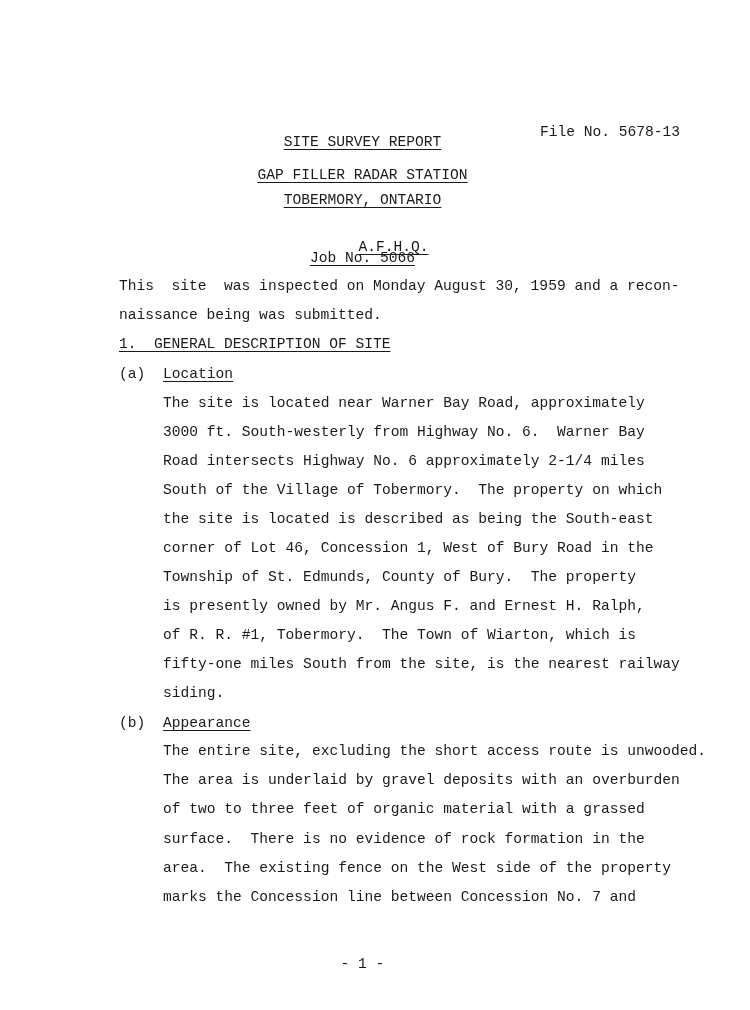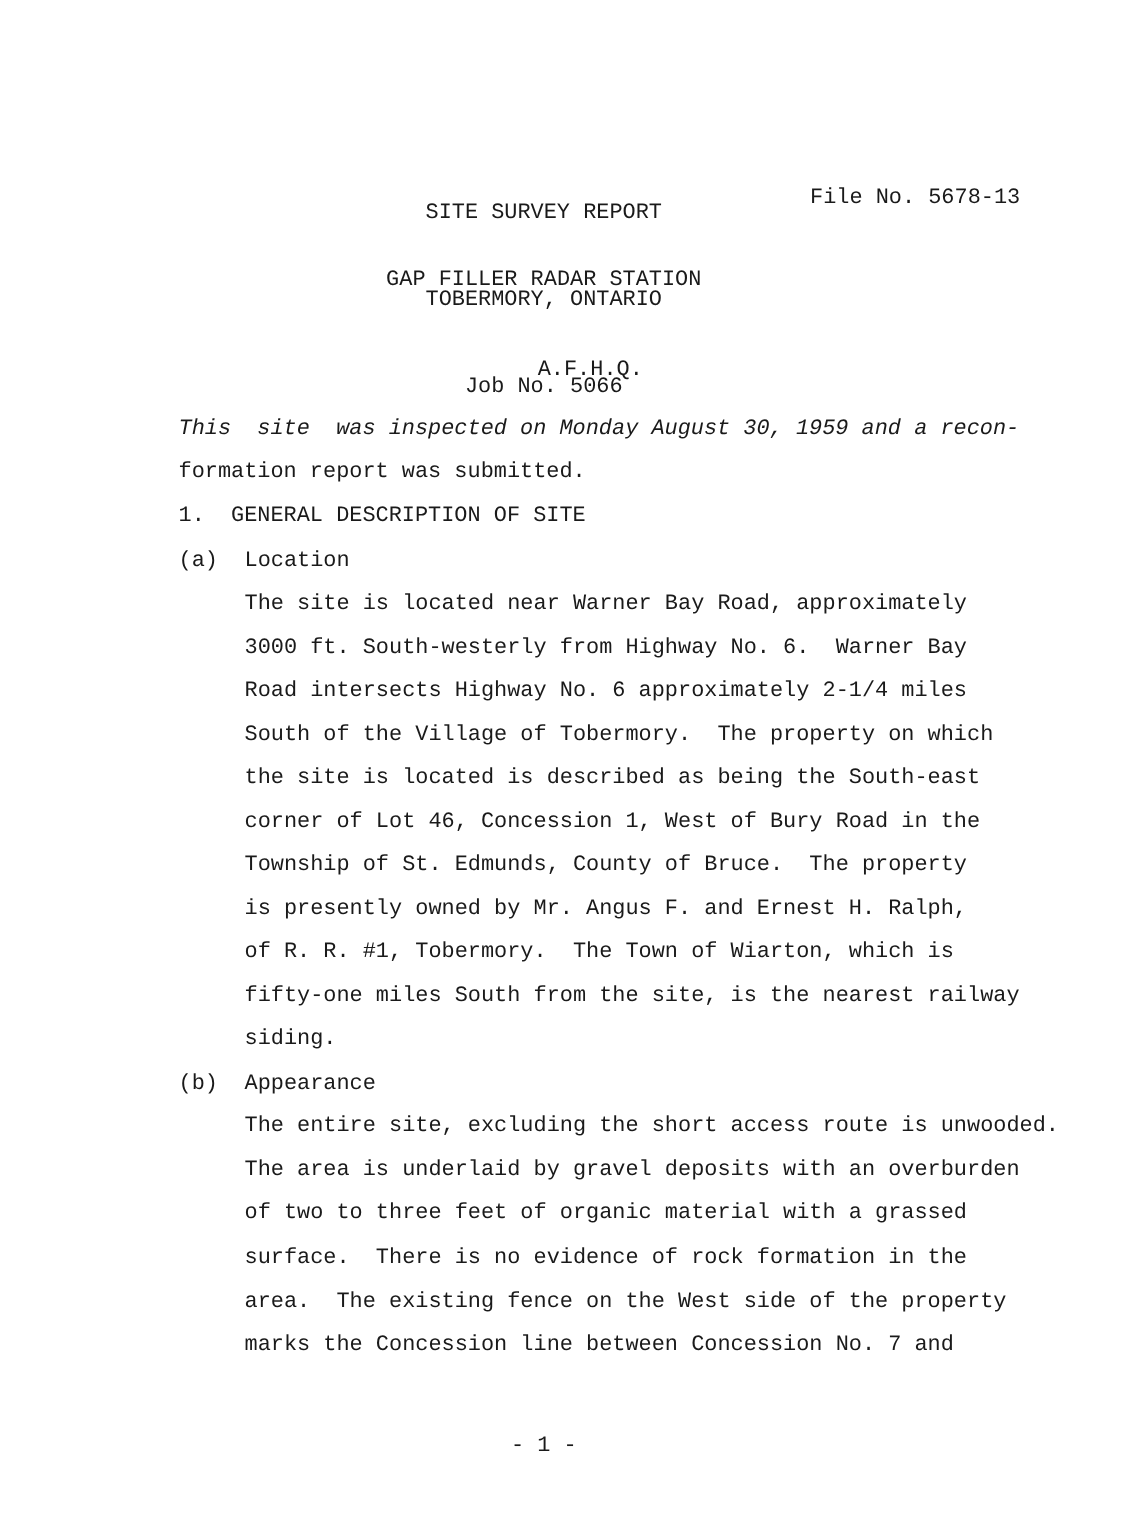--- a/index.html
+++ b/index.html
@@ -3,55 +3,55 @@
 <meta charset="utf-8">
 <style>
   html, body { margin: 0; padding: 0; background: #ffffff; }
   body {
     width: 750px; height: 1010px; position: relative; overflow: hidden;
     font-family: "Liberation Mono", "DejaVu Sans Mono", monospace;
     color: #1a1a1a;
     font-size: 14.6px;
   }
   .line { position: absolute; white-space: pre; line-height: 18px; }
-  .u { text-underline-offset: 3px; text-decoration-thickness: 1px; }
+  .u { text-decoration: underline; text-underline-offset: 3px; text-decoration-thickness: 1px; }
   .center { left: 0; width: 725px; text-align: center; }
 </style>
 </head>
 <body>
 
 <div>
 
   <div class="line" style="left:540px; top:88px;margin-top:35px;">File No. 5678-13</div>
 
   <div>
     <div class="line center" style="top:133px;"><span class="u">SITE SURVEY REPORT</span></div>
-    <div class="line center" style="top:178px;text-align:center;"><span class="u">GAP FILLER RADAR STATION</span></div>
+    <div class="line center" style="top:166px;text-align:center;"><span class="u">GAP FILLER RADAR STATION</span></div>
     <div class="line center" style="top:191px;"><span class="u">TOBERMORY, ONTARIO</span></div>
     <div class="line center" style="top:238px;padding-left:31px;"><span class="u">A.F.H.Q.</span></div>
     <div class="line center" style="top:249px;"><span class="u">Job No. 5066</span></div>
   </div>
 
   <div>
-    <div class="line" style="left:119px; top:277px;font-style:italic;">This  site  was inspected on Monday August 30, 1959 and a recon-</div>
-    <div class="line" style="left:119px; top:306px;">formation report was submitted.</div>
+    <div class="line" style="left:119px; top:277px;">This  site  was inspected on Monday August 30, 1959 and a recon-</div>
+    <div class="line" style="left:119px; top:306px;">naissance being was submitted.</div>
   </div>
 
   <div class="line" style="left:119px; top:335px;"><span class="u">1.  GENERAL DESCRIPTION OF SITE</span></div>
 
   <div>
     <div class="line" style="left:119px; top:365px;">(a)</div>
     <div class="line" style="left:163px; top:365px;"><span class="u">Location</span></div>
     <div class="line" style="left:163px; top:394px;">The site is located near Warner Bay Road, approximately</div>
     <div class="line" style="left:163px; top:423px;">3000 ft. South-westerly from Highway No. 6.  Warner Bay</div>
     <div class="line" style="left:163px; top:452px;">Road intersects Highway No. 6 approximately 2-1/4 miles</div>
     <div class="line" style="left:163px; top:481px;">South of the Village of Tobermory.  The property on which</div>
     <div class="line" style="left:163px; top:510px;">the site is located is described as being the South-east</div>
     <div class="line" style="left:163px; top:539px;">corner of Lot 46, Concession 1, West of Bury Road in the</div>
-    <div class="line" style="left:163px; top:568px;">Township of St. Edmunds, County of Bruce.  The property</div>
+    <div class="line" style="left:163px; top:568px;">Township of St. Edmunds, County of Bury.  The property</div>
     <div class="line" style="left:163px; top:597px;">is presently owned by Mr. Angus F. and Ernest H. Ralph,</div>
     <div class="line" style="left:163px; top:626px;">of R. R. #1, Tobermory.  The Town of Wiarton, which is</div>
     <div class="line" style="left:163px; top:655px;">fifty-one miles South from the site, is the nearest railway</div>
     <div class="line" style="left:163px; top:684px;">siding.</div>
   </div>
 
   <div>
     <div class="line" style="left:119px; top:714px;">(b)</div>
     <div class="line" style="left:163px; top:714px;"><span class="u">Appearance</span></div>
     <div class="line" style="left:163px; top:742px;text-align:center;">The entire site, excluding the short access route is unwooded.</div>

